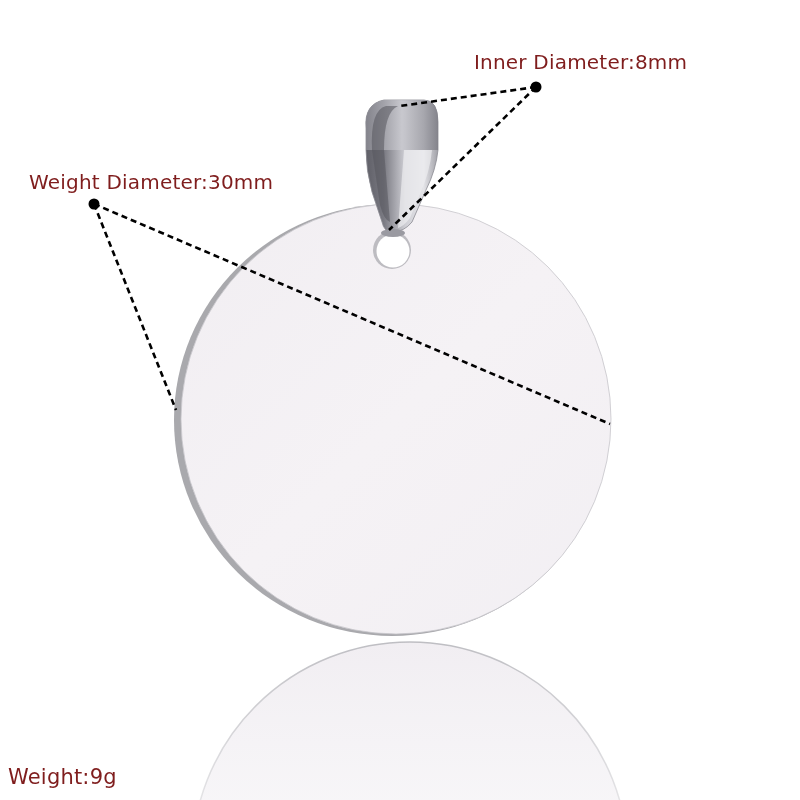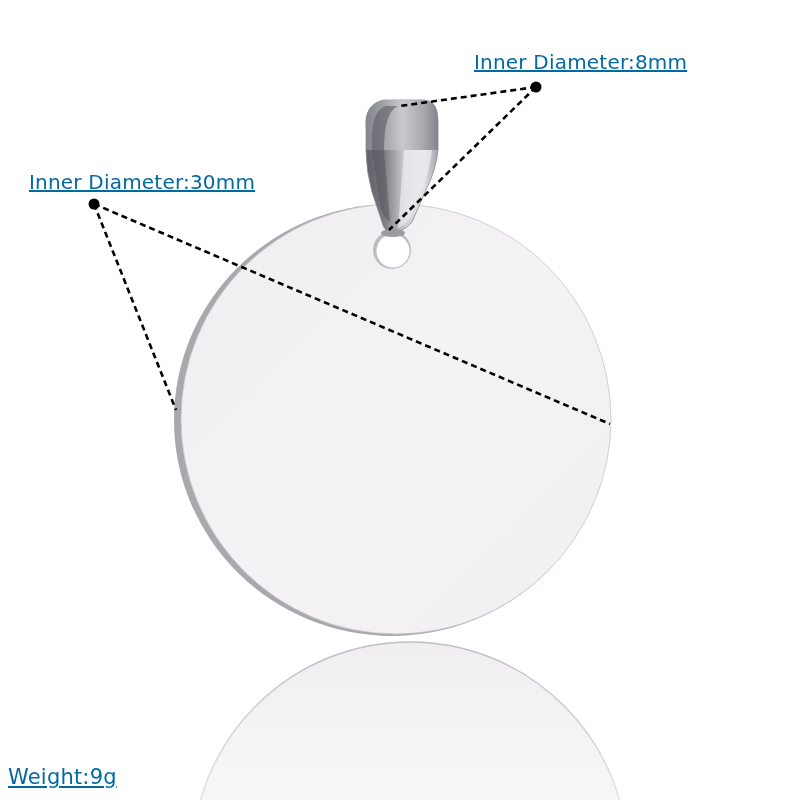--- a/index.html
+++ b/index.html
@@ -10,25 +10,24 @@
     .canvas {
       position: relative;
       width: 800px;
       height: 800px;
       overflow: hidden;
       background: #ffffff;
       font-family: "DejaVu Sans", sans-serif;
     }
     .label {
       position: absolute;
-      color: #0369a1;
+      color: #7f1d1d;
       font-size: 20px;
       white-space: nowrap;
       letter-spacing: 0.2px;
-      text-decoration: underline;
     }
     .label-8mm { left: 474px; top: 50px; }
     .label-30mm { left: 29px; top: 170px; }
     .label-weight { left: 8px; top: 765px; font-size: 21px; text-align: center; }
     svg.scene {
       position: absolute;
       left: 0;
       top: 0;
     }
   </style>
@@ -102,16 +101,16 @@
 
     <g>
       <line x1="536" y1="87" x2="400" y2="106" stroke="#000" stroke-width="2.6" stroke-dasharray="6 4"></line>
       <line x1="536" y1="87" x2="389" y2="230" stroke="#000" stroke-width="2.6" stroke-dasharray="6 4"></line>
       <circle cx="536" cy="87" r="5.5" fill="#000"></circle>
     </g>
   </svg>
 
   <div class="label label-8mm">Inner  Diameter:8mm</div>
 
-  <div class="label label-30mm">Inner  Diameter:30mm</div>
+  <div class="label label-30mm">Weight  Diameter:30mm</div>
 
   <div class="label label-weight">Weight:9g</div>
 </div>
 
 </body></html>

